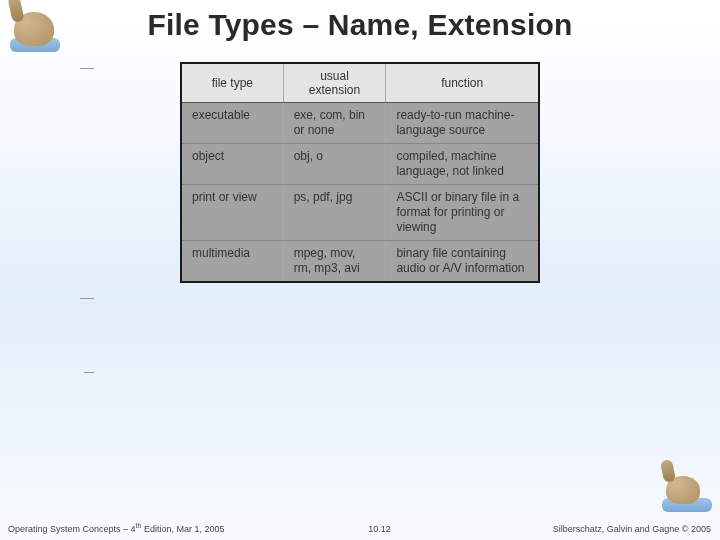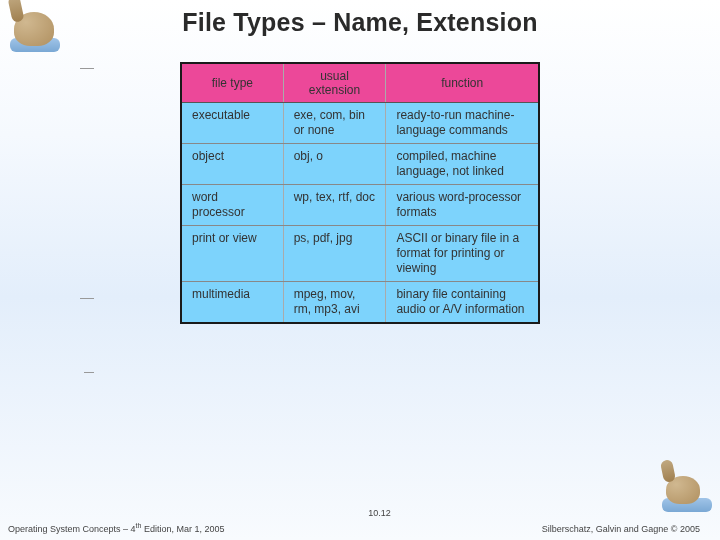--- a/index.html
+++ b/index.html
@@ -36,73 +36,73 @@
     width: 50px; height: 14px;
     background: linear-gradient(#a0c4e8, #7aa8d4);
     border-radius: 6px;
     left: 6px; top: 34px;
   }
   .title {
     position: absolute;
     top: 8px;
     left: 0; right: 0;
     text-align: center;
-    font-size: 25px;
+    font-size: 30px;
     font-weight: bold;
     color: #2a2a2a;
     letter-spacing: 0.2px;
   }
   .table-wrap {
     position: absolute;
     top: 62px;
     left: 50%;
     transform: translateX(-50%);
     border: 2px solid #1a1a1a;
     background: #fafafa;
   }
   table {
     border-collapse: collapse;
     font-family: Helvetica, Arial, sans-serif;
     font-size: 12px;
     color: #333;
   }
   th {
-    background: #ec4899;
+    background: #e5e5e5;
     font-weight: normal;
     padding: 5px 10px;
     border-bottom: 1px solid #555;
     border-right: 1px solid #aaa;
     text-align: center;
   }
   th:last-child { border-right: none; }
   td {
     padding: 5px 10px;
     border-bottom: 1px solid #888;
     border-right: 1px solid #aaa;
     vertical-align: top;
     line-height: 1.25;
-    background: #7dd3fc;
+    background: #a3a3a3;
   }
   td:last-child { border-right: none; }
   tr:last-child td { border-bottom: none; }
   col.c1 { width: 108px; }
   col.c2 { width: 112px; }
   col.c3 { width: 174px; }
   .footer {
     position: absolute;
     bottom: 6px;
     left: 0; right: 0;
     height: 16px;
     font-size: 9px;
     color: #444;
   }
   .foot-left { position: absolute; left: 8px; bottom: 0; }
   .foot-left sup { font-size: 7px; }
-  .foot-center { position: absolute; left: 50%; transform: translateX(-50%); bottom: 16px; padding-left: 39px; }
-  .foot-right { position: absolute; right: 20px; bottom: 0; }
+  .foot-center { position: absolute; left: 50%; transform: translateX(-50%); bottom: 0; padding-left: 39px; }
+  .foot-right { position: absolute; right: 9px; bottom: 0; }
   .thin-line { position:absolute; left:80px; width:14px; height:1px; background:#999; }
 </style>
 </head>
 <body>
 
 <div class="logo-tl">
   <div class="dino-rock"></div>
   <div class="dino-body"></div>
   <div class="dino-neck"></div>
 </div>
@@ -122,31 +122,26 @@
       <tr>
         <th>file type</th>
         <th>usual extension</th>
         <th>function</th>
       </tr>
     </thead>
     <tbody id="tbody">
         <tr>
           <td>executable</td>
           <td>exe, com, bin or none</td>
-          <td>ready-to-run machine-language commands</td>
+          <td>ready-to-run machine-language source</td>
         </tr>
         <tr>
           <td>object</td>
           <td>obj, o</td>
           <td>compiled, machine language, not linked</td>
-        </tr>
-        <tr>
-          <td>word processor</td>
-          <td>wp, tex, rtf, doc</td>
-          <td>various word-processor formats</td>
         </tr>
         <tr>
           <td>print or view</td>
           <td>ps, pdf, jpg</td>
           <td>ASCII or binary file in a format for printing or viewing</td>
         </tr>
         <tr>
           <td>multimedia</td>
           <td>mpeg, mov, rm, mp3, avi</td>
           <td>binary file containing audio or A/V information</td>

